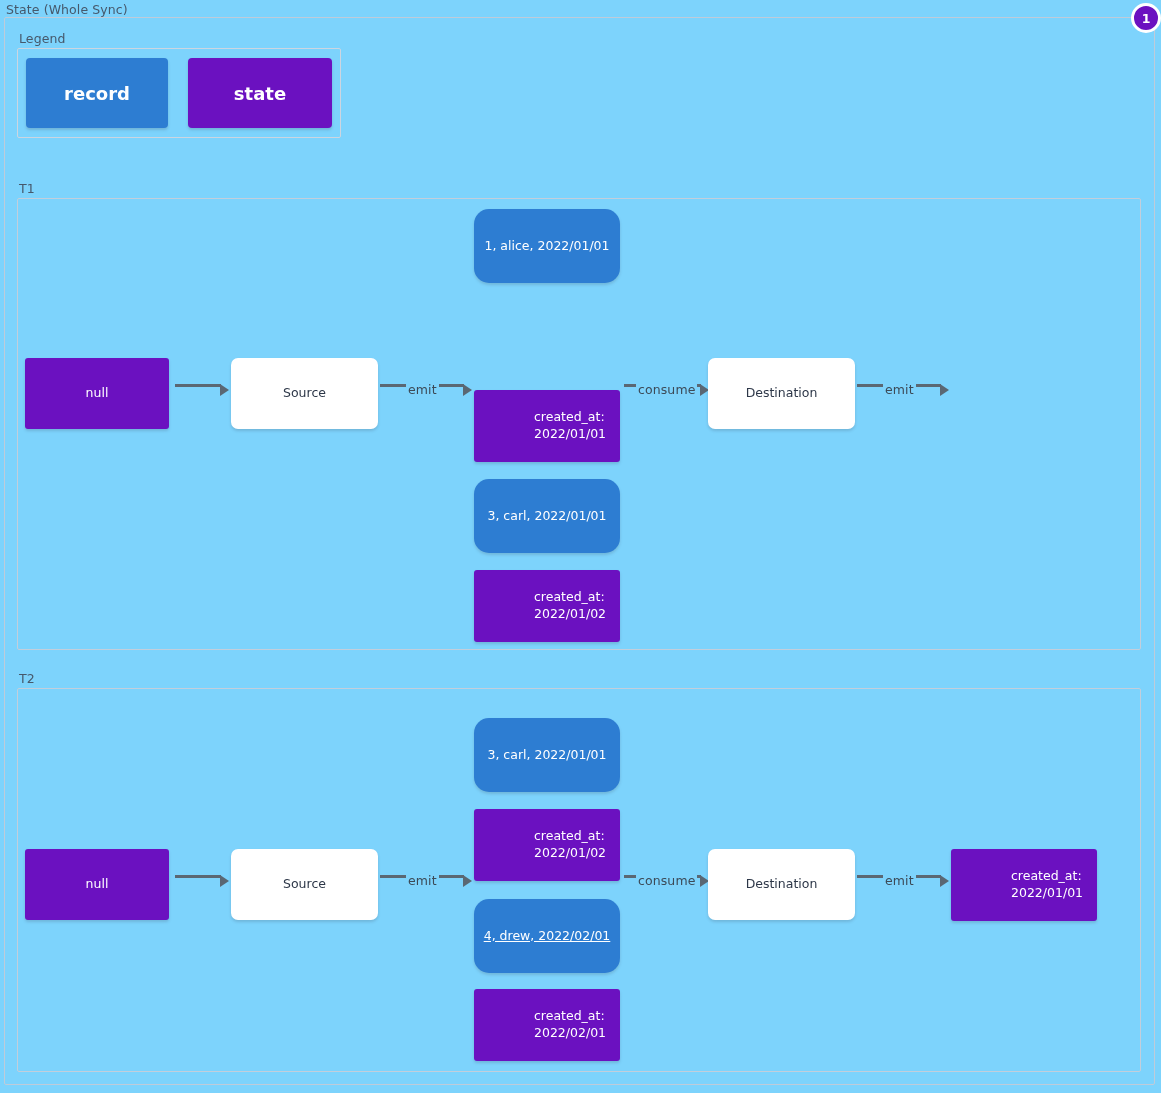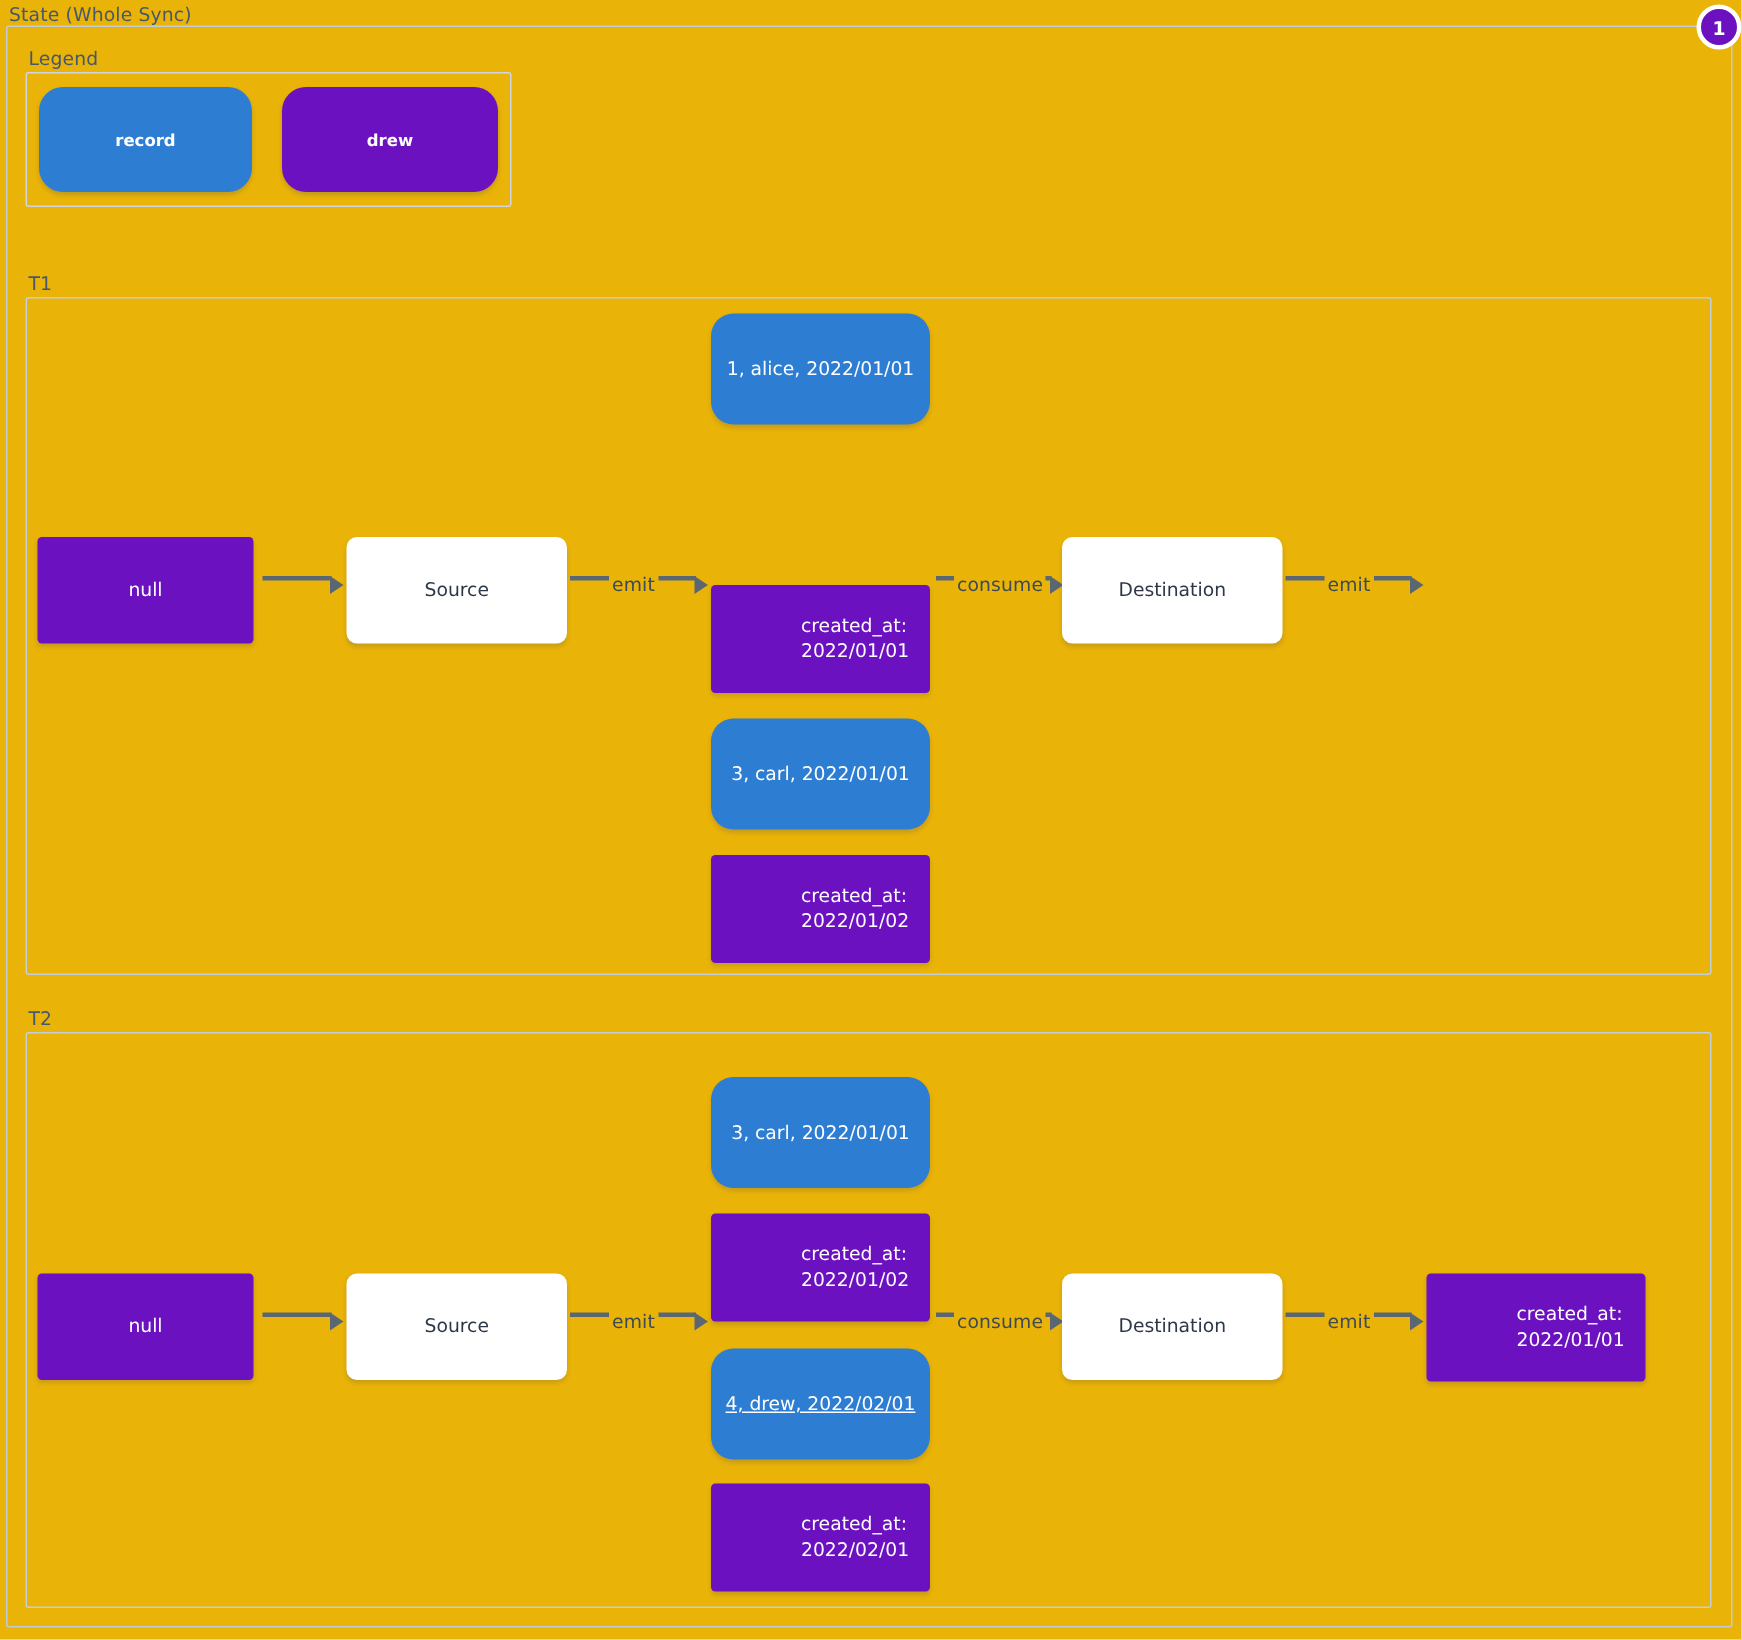--- a/index.html
+++ b/index.html
@@ -9,21 +9,21 @@
     background: #edf0f5;
     font-family: "DejaVu Sans", "Liberation Sans", sans-serif;
     overflow: hidden;
   }
 
   
   #root {
     position: relative;
     width: 1161px;
     height: 1093px;
-    background: #eab308;
+    background: #7dd3fc;
   }
 
   .frame-label {
     position: absolute;
     font-size: 12.5px;
     color: #46586b;
     line-height: 1;
     letter-spacing: 0.1px;
     background: transparent;
     z-index: 5;
@@ -48,26 +48,26 @@
   
   #legend-box {
     left: 17px; top: 48px;
     width: 324px; height: 90px;
     border-color: #ccd5e0;
   }
   #legend-label { left: 19px; top: 33px; }
 
   .legend-swatch {
     position: absolute;
-    border-radius: 16px;
+    border-radius: 4px;
     display: flex;
     align-items: center;
     justify-content: center;
     color: #ffffff;
-    font-size: 11px;
+    font-size: 18px;
     font-weight: 600;
     box-shadow: 0 2px 3px rgba(60,70,90,0.22);
     text-align: center;
   }
   #legend-record { left: 26px; top: 58px; width: 142px; height: 70px; }
   #legend-state  { left: 188px; top: 58px; width: 144px; height: 70px; }
 
   
   #t1-box { left: 17px; top: 198px; width: 1124px; height: 452px; }
   #t1-label { left: 19px; top: 183px; }
@@ -165,21 +165,21 @@
 <div id="root">
 
   <div class="frame-label" id="outer-label">State (Whole Sync)</div>
   <div class="frame-box" id="outer-box"></div>
 
   <div id="badge">1</div>
 
   <div class="frame-label" id="legend-label">Legend</div>
   <div class="frame-box" id="legend-box"></div>
   <div class="legend-swatch" id="legend-record" style="background:#2d7dd2;">record</div>
-  <div class="legend-swatch" id="legend-state" style="background:#6b11c0;">drew</div>
+  <div class="legend-swatch" id="legend-state" style="background:#6b11c0;">state</div>
 
   <div class="frame-label" id="t1-label">T1</div>
   <div class="frame-box" id="t1-box"></div>
 
   <div class="node state" style="left:25px; top:358px; width:144px; height:71px;">null</div>
 
   <div class="arrow" style="left:175px; top:384px; width:55px;">
     <div class="seg" style="width:46px;"></div>
       <div class="head"></div>
   </div>

